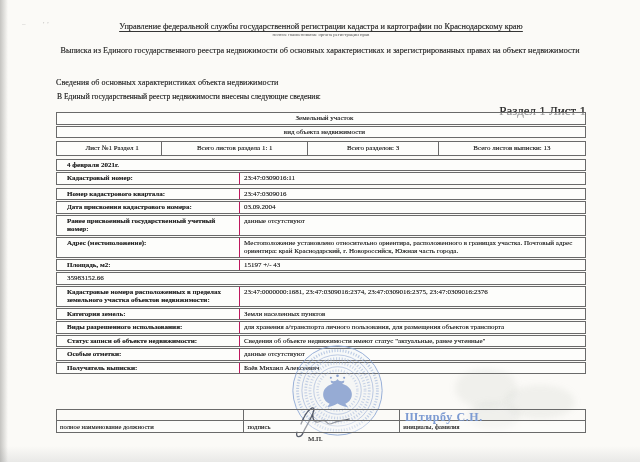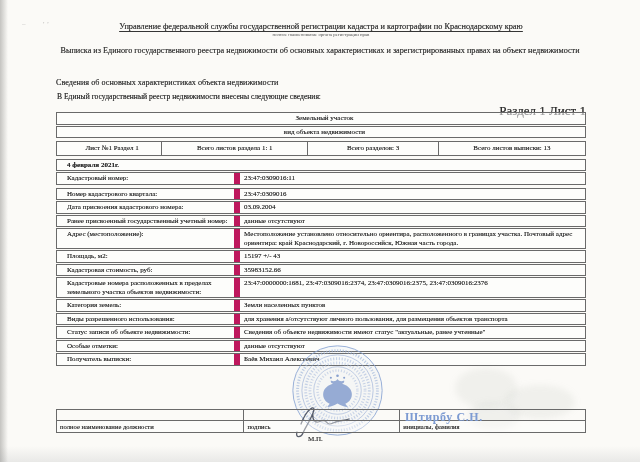--- a/index.html
+++ b/index.html
@@ -27,21 +27,21 @@
     font-size:8.2px;color:#383838;}
   .intro{position:absolute;left:57px;top:92px;width:530px;text-align:left;font-size:7.6px;}
   .section-sheet{position:absolute;left:56px;top:103px;width:530px;text-align:right;font-size:13px;}
 
   
   .main-table{position:absolute;left:56px;top:112px;width:530px;font-size:7px;line-height:8.5px;}
   .trow{display:flex;border:1px solid #6a6a6a;background:rgba(255,255,255,.55);margin-top:1px;padding-left:6px;}
   .trow.first{margin-top:0;}
   .trow.gap{margin-top:3px;}
   .cell{padding:1px 3px 1px 4px;min-height:9px;}
-  .cell.label{width:177px;border-right:6px solid #be185d;}
+  .cell.label{width:177px;border-right:1px solid #be185d;font-weight:bold;}
   .cell.value{flex:1;}
   .center-row{justify-content:center;text-align:center;}
   .center-row .cell{width:100%;text-align:center;}
   .hdr4 .hc{border-right:1px solid #6a6a6a;text-align:center;padding:2px 2px;min-height:11px;}
   .hdr4 .hc:last-child{border-right:none;}
   .hc.c0{width:19%;} .hc.c1{width:28%;} .hc.c2{width:25%;} .hc.c3{width:28%;}
 
   
   .sign-table{position:absolute;left:56px;top:409px;width:530px;font-size:6.6px;line-height:8px;}
   .srow{display:flex;border:1px solid #6a6a6a;}
@@ -113,34 +113,33 @@
         </div>
         <div class="trow">
           <div class="cell label txt">Адрес (местоположение):</div>
           <div class="cell value txt">Местоположение установлено относительно ориентира, расположенного в границах участка. Почтовый адрес ориентира: край Краснодарский, г. Новороссийск, Южная часть города.</div>
         </div>
         <div class="trow">
           <div class="cell label txt">Площадь, м2:</div>
           <div class="cell value txt">15197 +/- 43</div>
         </div>
         <div class="trow">
-          <div class="cell label txt">Кадастровая стоимость, руб:</div>
           <div class="cell value txt">35983152.66</div>
         </div>
         <div class="trow">
           <div class="cell label txt">Кадастровые номера расположенных в пределах земельного участка объектов недвижимости:</div>
           <div class="cell value txt">23:47:0000000:1681, 23:47:0309016:2374, 23:47:0309016:2375, 23:47:0309016:2376</div>
         </div>
         <div class="trow">
           <div class="cell label txt">Категория земель:</div>
           <div class="cell value txt">Земли населенных пунктов</div>
         </div>
         <div class="trow">
           <div class="cell label txt">Виды разрешенного использования:</div>
-          <div class="cell value txt">для хранения а/отсутствуют личного пользования, для размещения объектов транспорта</div>
+          <div class="cell value txt">для хранения а/транспорта личного пользования, для размещения объектов транспорта</div>
         </div>
         <div class="trow">
           <div class="cell label txt">Статус записи об объекте недвижимости:</div>
           <div class="cell value txt">Сведения об объекте недвижимости имеют статус "актуальные, ранее учтенные"</div>
         </div>
         <div class="trow">
           <div class="cell label txt">Особые отметки:</div>
           <div class="cell value txt">данные отсутствуют</div>
         </div>
         <div class="trow">

